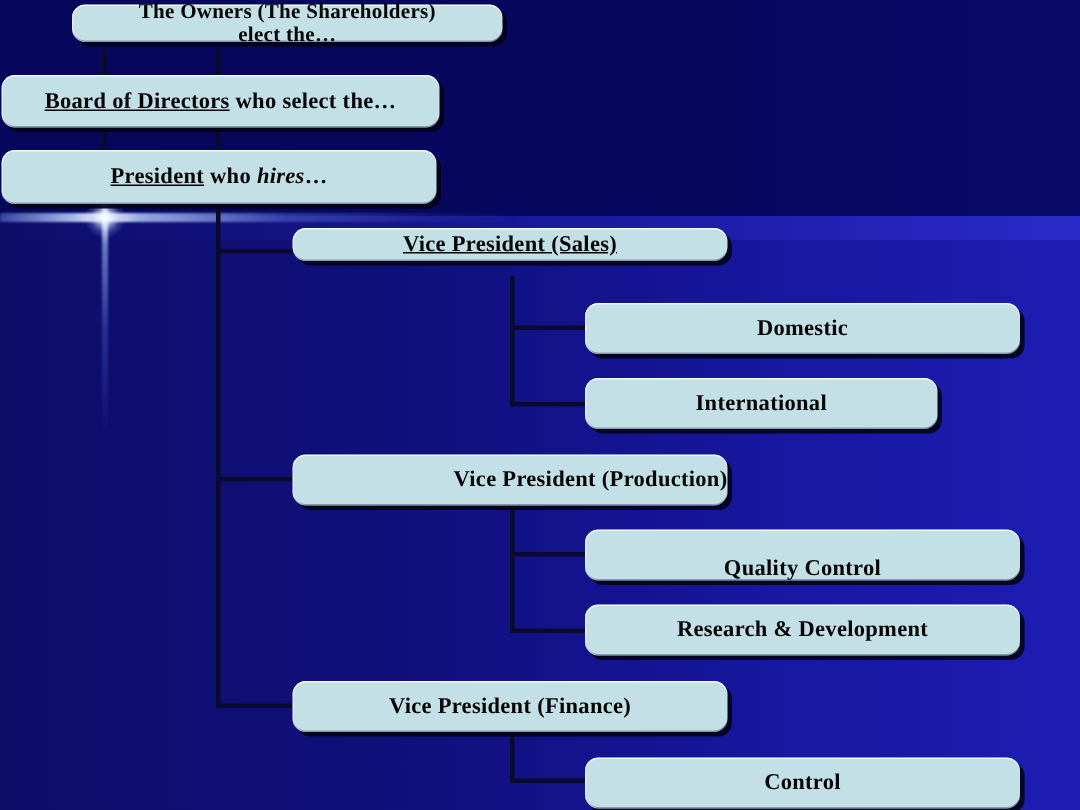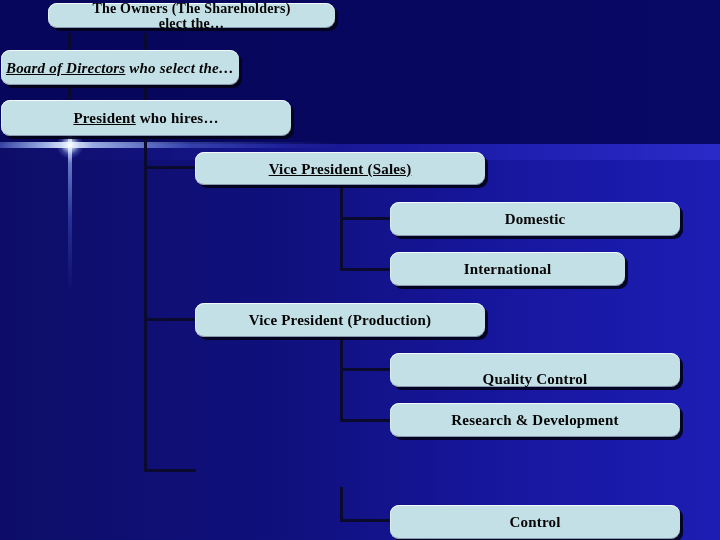--- a/index.html
+++ b/index.html
@@ -72,29 +72,29 @@
     border-radius:9px;
     box-shadow:3px 3px 0 rgba(3,3,25,.92),
                inset 0 1px 0 rgba(255,255,255,.8),
                inset 1px 0 0 rgba(255,255,255,.45),
                inset 0 -1px 0 rgba(20,20,70,.35);
     display:flex;flex-direction:column;align-items:center;justify-content:center;
     color:#050505;font-weight:bold;font-size:15px;line-height:16px;
     letter-spacing:.2px;text-align:center;
   }
   .node .u{text-decoration:underline;}
-  .node .i{}
+  .node .i{font-style:italic;}
 
   #box-owners       {left:4px;  top:3px;  width:287px;height:25px;font-size:14px;line-height:15px;margin-left:44px;}
-  #box-board        {left:1px;  top:50px; width:238px;height:35px;font-style:italic;}
+  #box-board        {left:1px;  top:50px; width:292px;height:35px;}
   #box-president    {left:1px;  top:100px;width:290px;height:36px;}
-  #box-vp-sales     {left:195px;top:152px;width:290px;height:33px;}
+  #box-vp-sales     {left:195px;top:152px;width:290px;height:22px;}
   #box-domestic     {left:390px;top:202px;width:290px;height:34px;}
   #box-international{left:390px;top:252px;width:235px;height:34px;justify-content:center;}
-  #box-vp-production{left:195px;top:303px;width:290px;height:34px;}
+  #box-vp-production{left:195px;top:303px;width:290px;height:34px;align-items:flex-end;}
   #box-quality      {left:390px;top:353px;width:290px;height:34px;justify-content:flex-end;}
   #box-rnd          {left:390px;top:403px;width:290px;height:34px;}
   #box-vp-finance   {left:195px;top:454px;width:290px;height:34px;}
   #box-payroll      {left:390px;top:505px;width:290px;height:34px;}
 </style>
 </head>
 <body>
 
 <div class="slide">
 
@@ -149,18 +149,21 @@
   </div>
 
   <div class="node" id="box-quality">
     <div>Quality Control</div>
   </div>
 
   <div class="node" id="box-rnd">
     <div>Research &amp; Development</div>
   </div>
 
+  <div class="node" id="box-vp-finance">
+    <div>Vice President (Finance)</div>
+  </div>
 
   <div class="node" id="box-payroll">
     <div>Control</div>
   </div>
 
 </div>
 
 </body></html>

